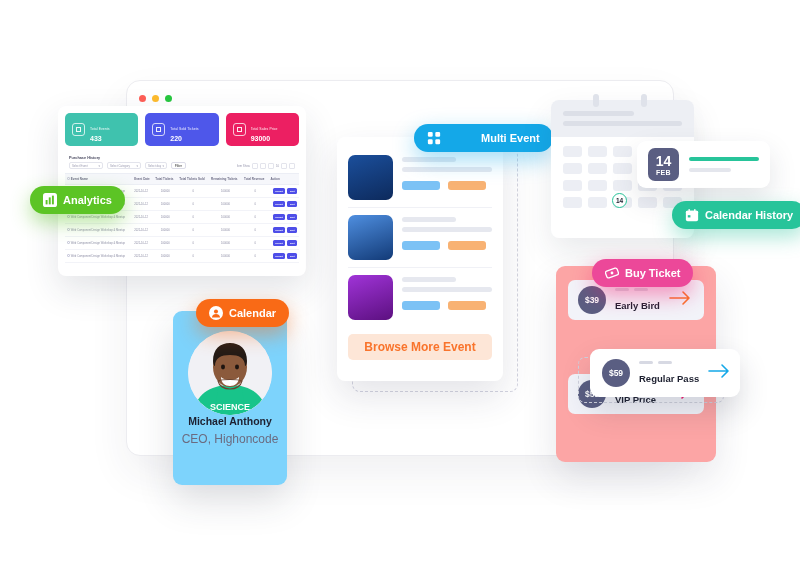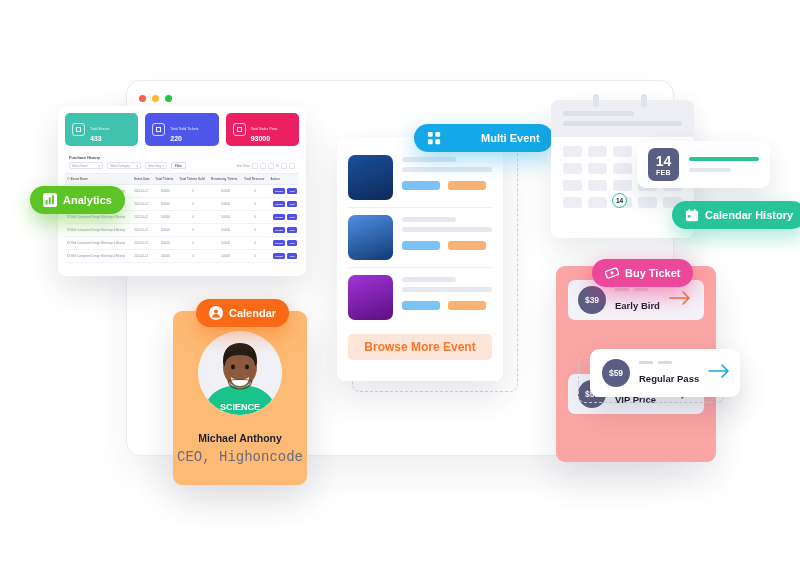--- a/index.html
+++ b/index.html
@@ -94,32 +94,32 @@
   .badge-speaker { left:196px; top:299px; background:#f96a16;
       box-shadow: 0 8px 20px rgba(249,106,22,.45); }
   .badge-calendar { left:672px; top:201px; background:#27c49a;
       box-shadow: 0 8px 20px rgba(39,196,154,.4); }
   .badge-buyticket { left:592px; top:259px; background:#ec4899;
       box-shadow: 0 8px 22px rgba(244,21,109,.45); text-align: center; }
 
   
   .speaker-card {
     position: absolute; left: 173px; top: 311px;
-    width: 134px; height: 174px;
-    background:#fdba74; border-radius: 9px;
+    width: 114px; height: 174px;
+    background:#7dd3fc; border-radius: 9px;
     box-shadow: 0 16px 36px rgba(40,45,70,.15);
     padding-top: 20px;
   }
   .avatar {
     width: 84px; height: 84px; border-radius: 50%;
     margin: 0 auto; overflow: hidden; background:#f0f0f4;
     position: relative;
   }
-  .sp-name { text-align:center; font-size:10.5px; font-weight:bold; color:#1d2030; margin-top:17px; }
-  .sp-role { text-align:center; font-size:14px; color:#6b6b80; margin-top:5px;font-family:Liberation Mono, monospace; }
+  .sp-name { text-align:center; font-size:10.5px; font-weight:bold; color:#1d2030; }
+  .sp-role { text-align:center; font-size:12px; color:#6b6b80; margin-top:5px; }
 
   
   .me-dashed {
     position: absolute; left: 352px; top: 148px;
     width: 166px; height: 244px;
     border: 1px dashed #d3d4e0; border-radius: 8px;
   }
   .me-card {
     position: absolute; left: 337px; top: 137px;
     width: 166px; height: 244px;

